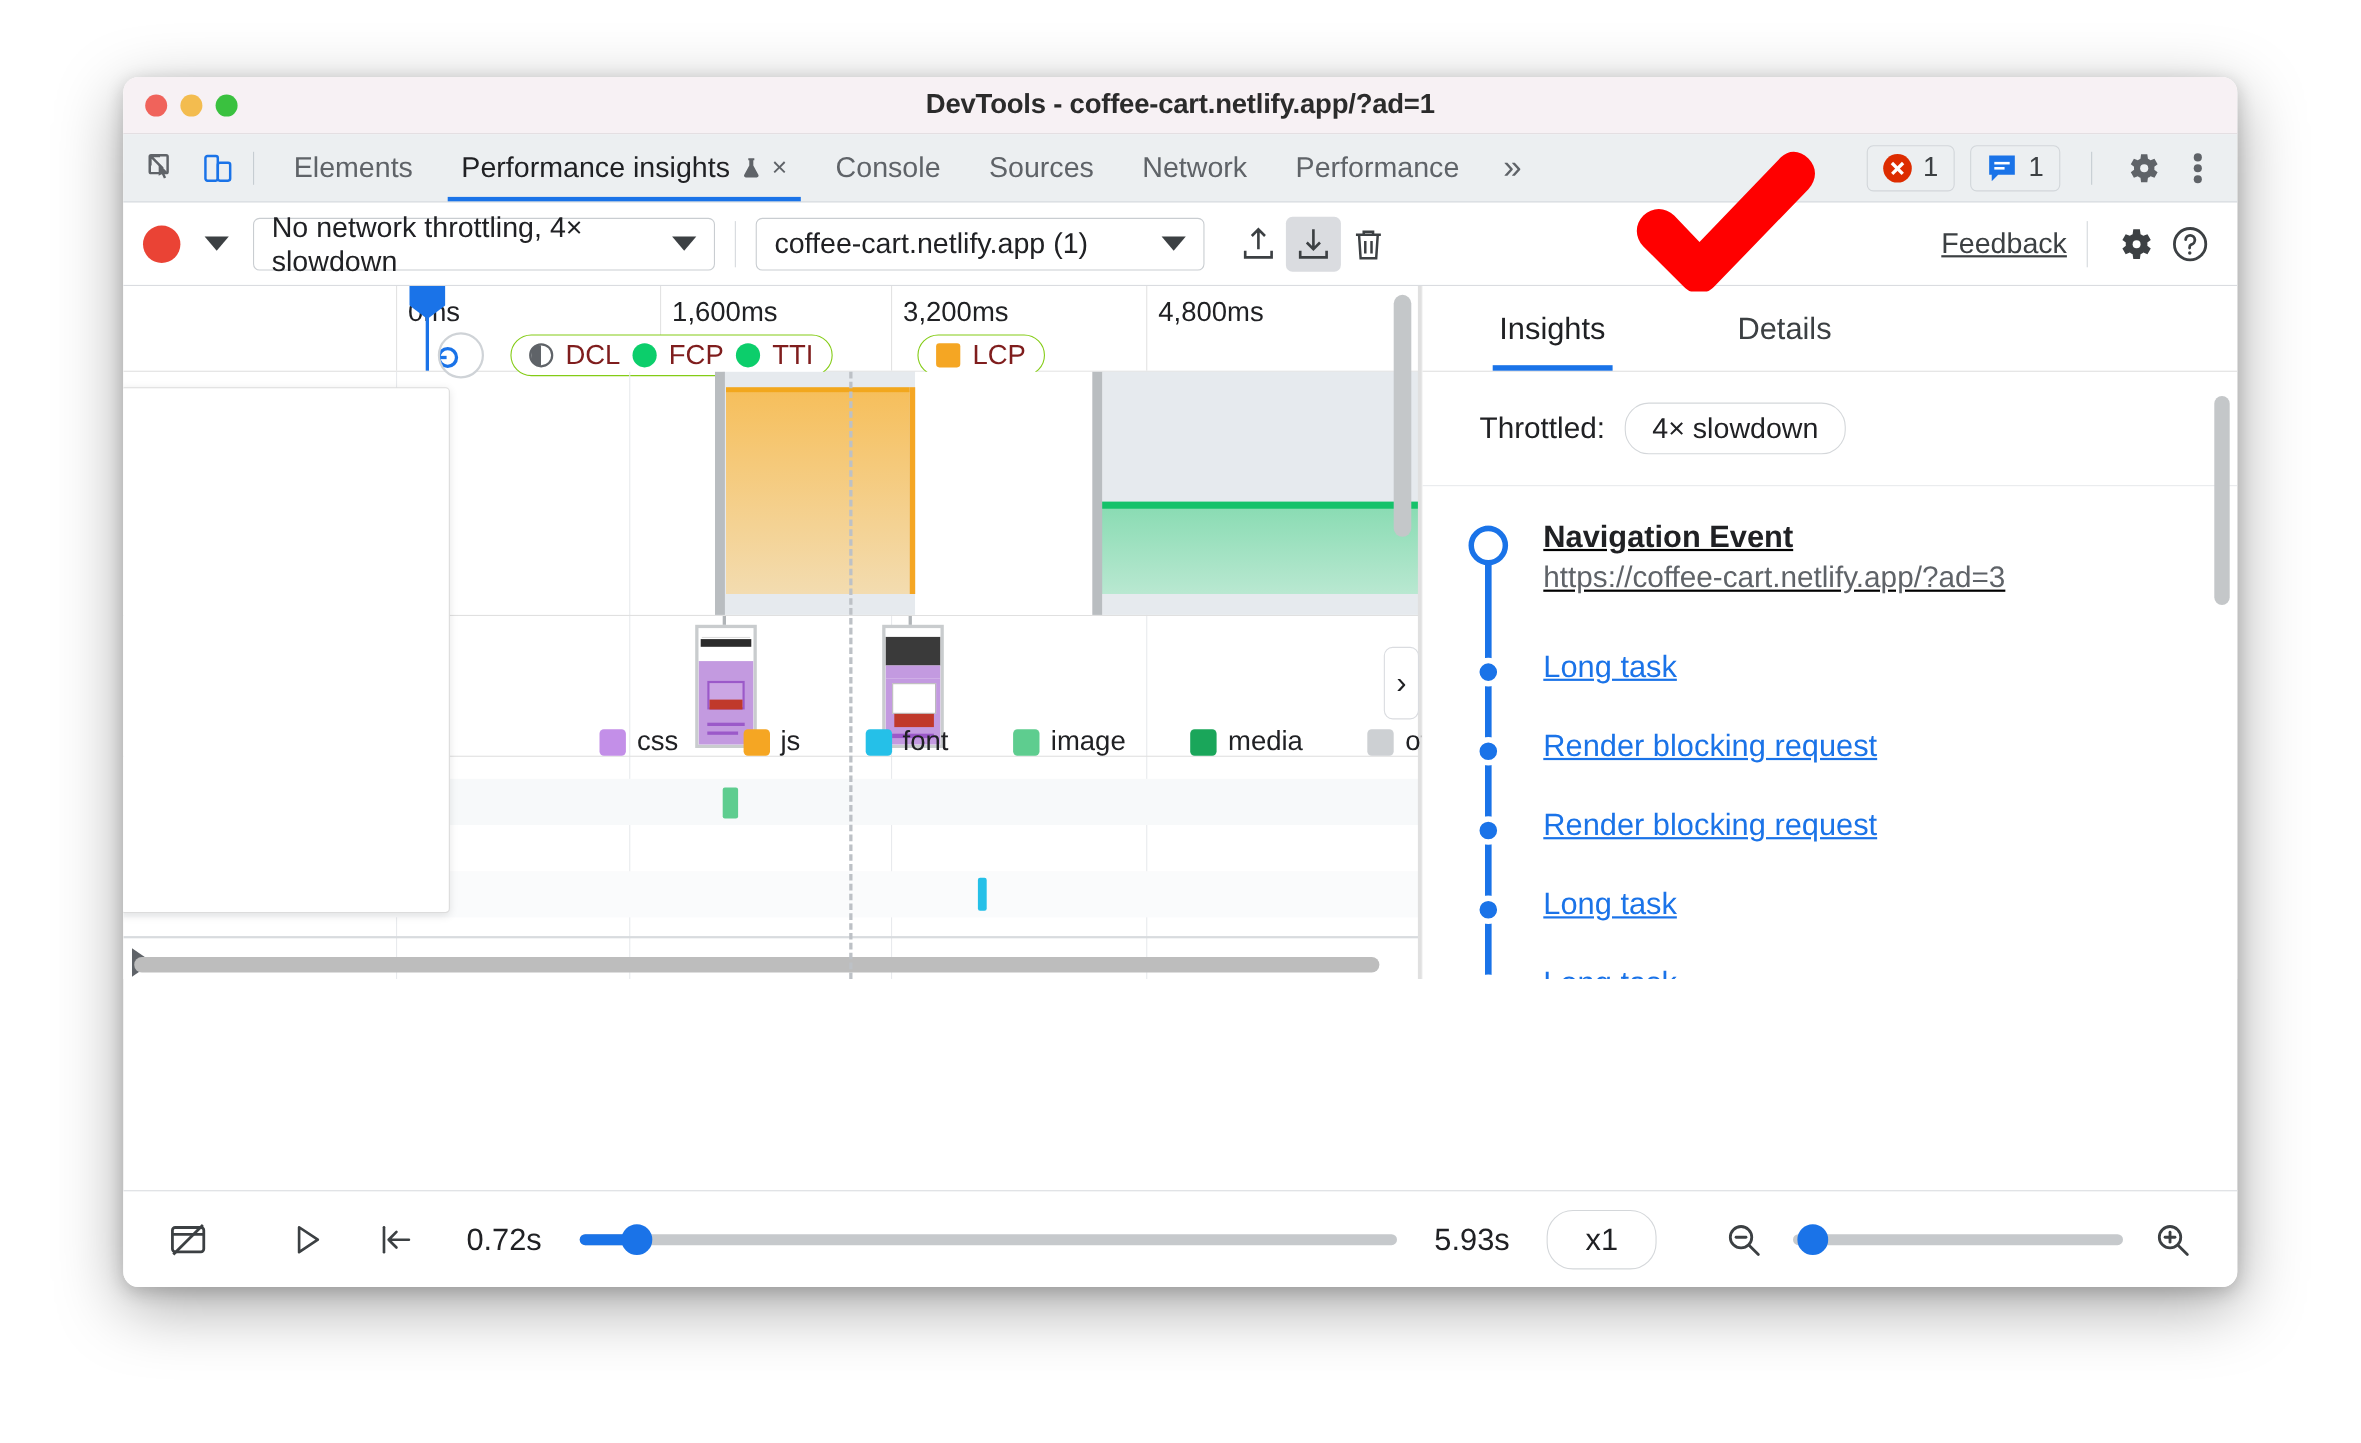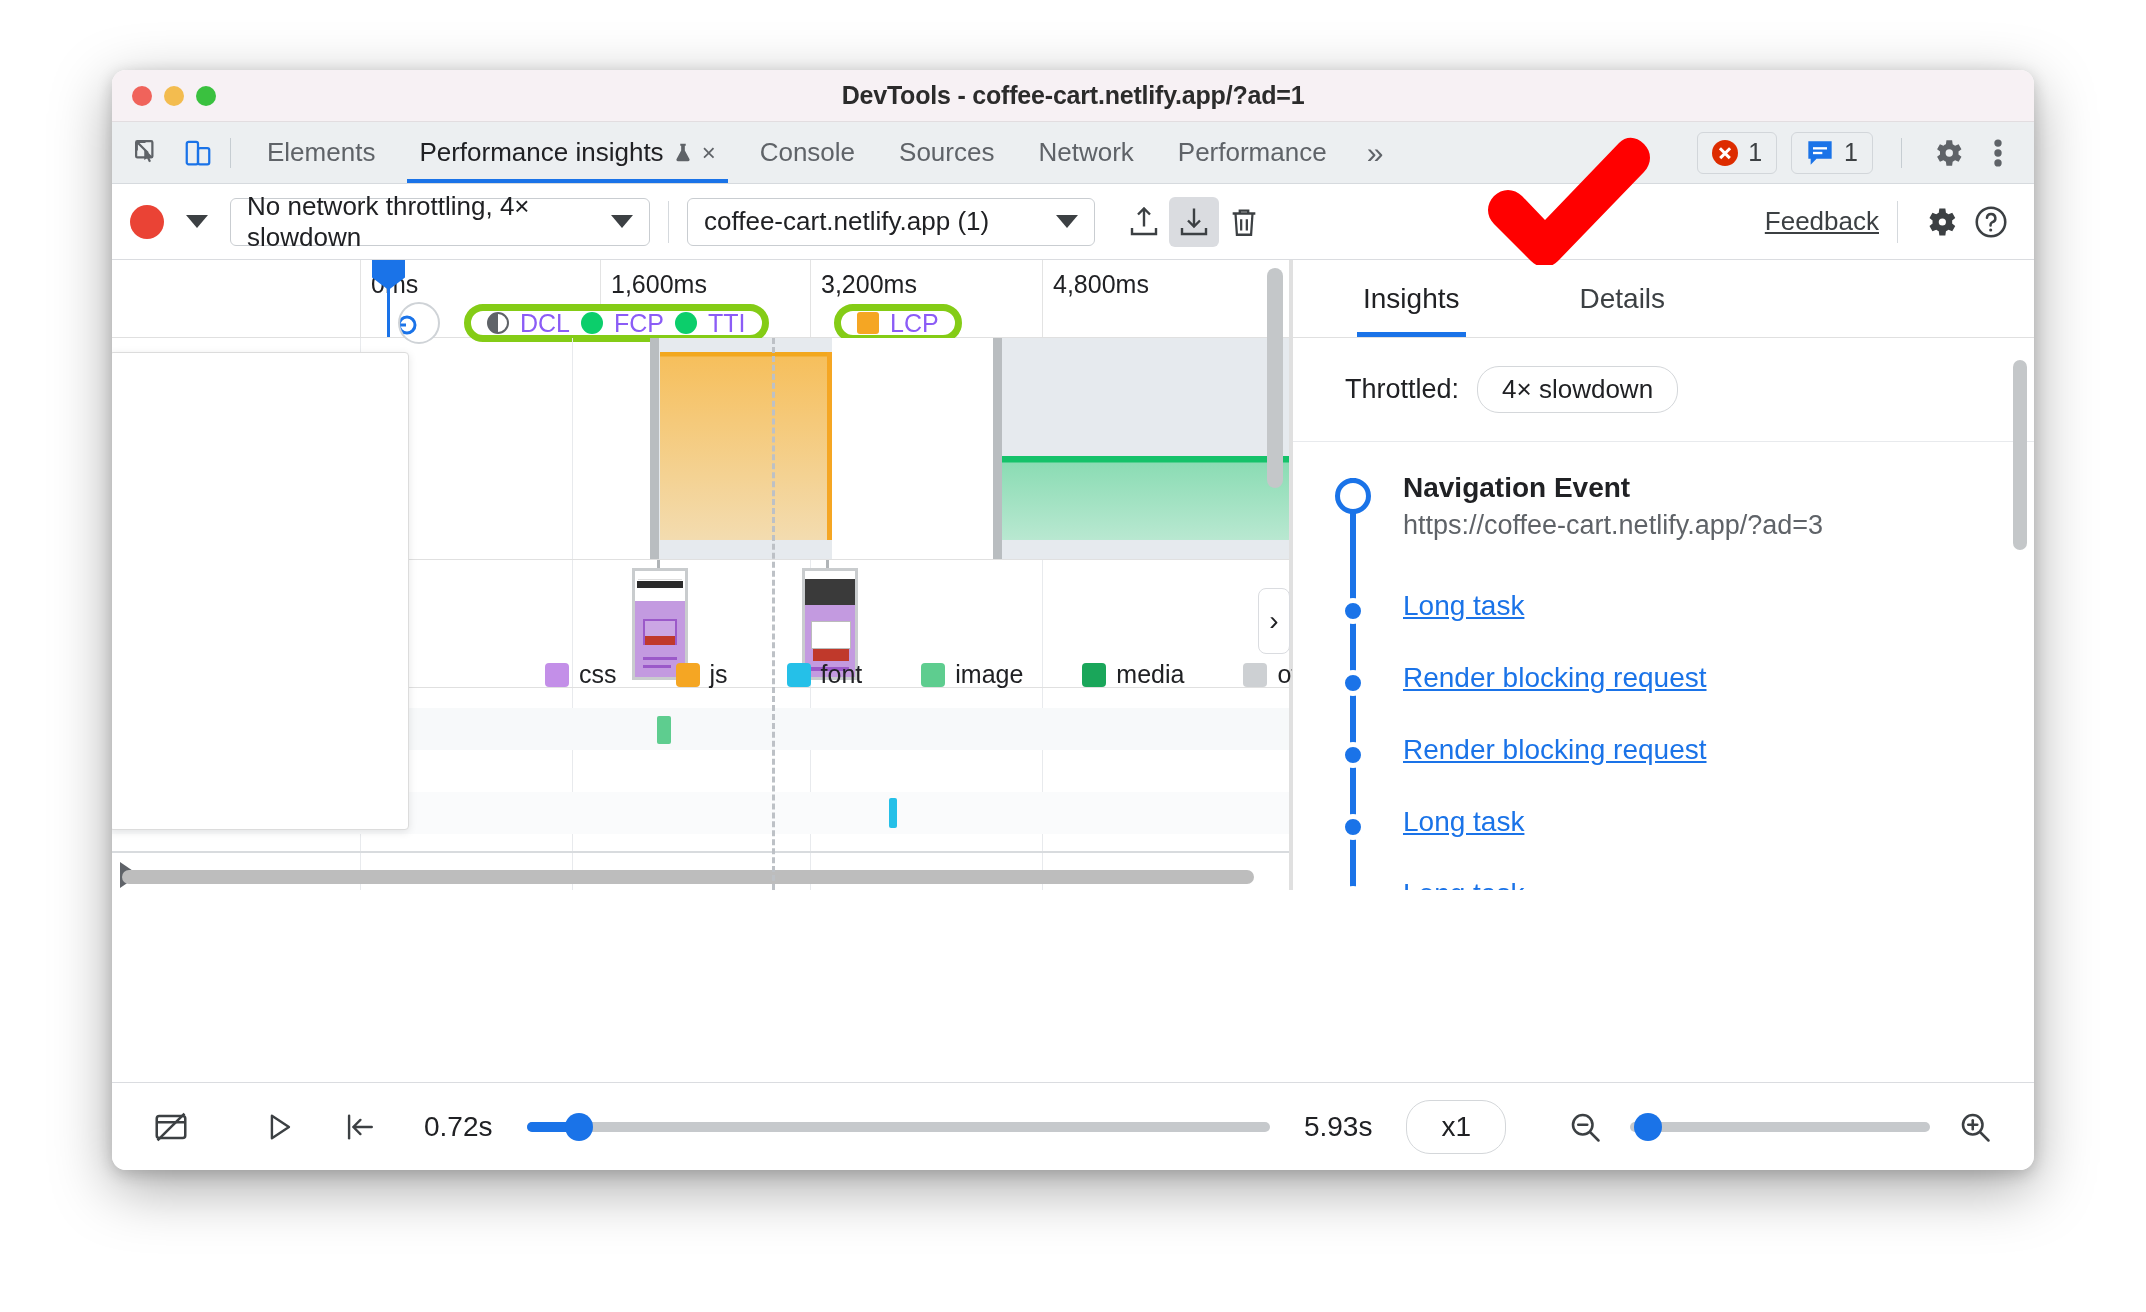--- a/index.html
+++ b/index.html
@@ -129,22 +129,22 @@
     border-left: 1px solid #e3e3e3;
   }
   .rtick span {
     position: absolute; left: 10px; top: 10px;
     font-size: 25px; color: #202124; white-space: nowrap;
   }
   .marker-pill {
     position: absolute; top: 44px;
     display: flex; align-items: center; gap: 11px;
     height: 38px; padding: 0 16px;
-    border: 7px solid #84cc16; border-radius: 20px;
-    background: #fff; font-size: 25px; color: #8b5cf6;
+    border: 1px solid #84cc16; border-radius: 20px;
+    background: #fff; font-size: 25px; color: #7f1d1d;
     white-space: nowrap;
   }
   .mk-dot { width: 22px; height: 22px; border-radius: 50%; }
   .mk-sq { width: 22px; height: 22px; border-radius: 3px; }
   .mk-half {
     width: 22px; height: 22px; border-radius: 50%;
     background: linear-gradient(90deg, #5f6368 50%, #ffffff 50%);
     border: 2px solid #5f6368;
   }
   .playhead {
@@ -224,21 +224,21 @@
   .chip {
     border: 1px solid #d4d7da; border-radius: 22px;
     padding: 7px 24px; font-size: 26px; color: #202124;
     background: #fff; white-space: nowrap;
   }
   .ins-body { position: relative; padding: 30px 0 0 0; }
   .ins-rail {
     position: absolute; left: 57px; top: 36px;
     width: 6px; background: #1a73e8;
   }
-  .ins-item { position: relative; padding-left: 110px; }
+  .ins-item { position: relative; padding-left: 110px; text-decoration: underline; }
   .ring {
     position: absolute; left: 42px;
     width: 36px; height: 36px; border-radius: 50%;
     background: #fff; border: 5px solid #1a73e8;
     box-sizing: border-box; z-index: 3;
   }
   .bullet {
     position: absolute; left: 47px;
     width: 26px; height: 26px; border-radius: 50%;
     background: #1a73e8; border: 5px solid #fff;

